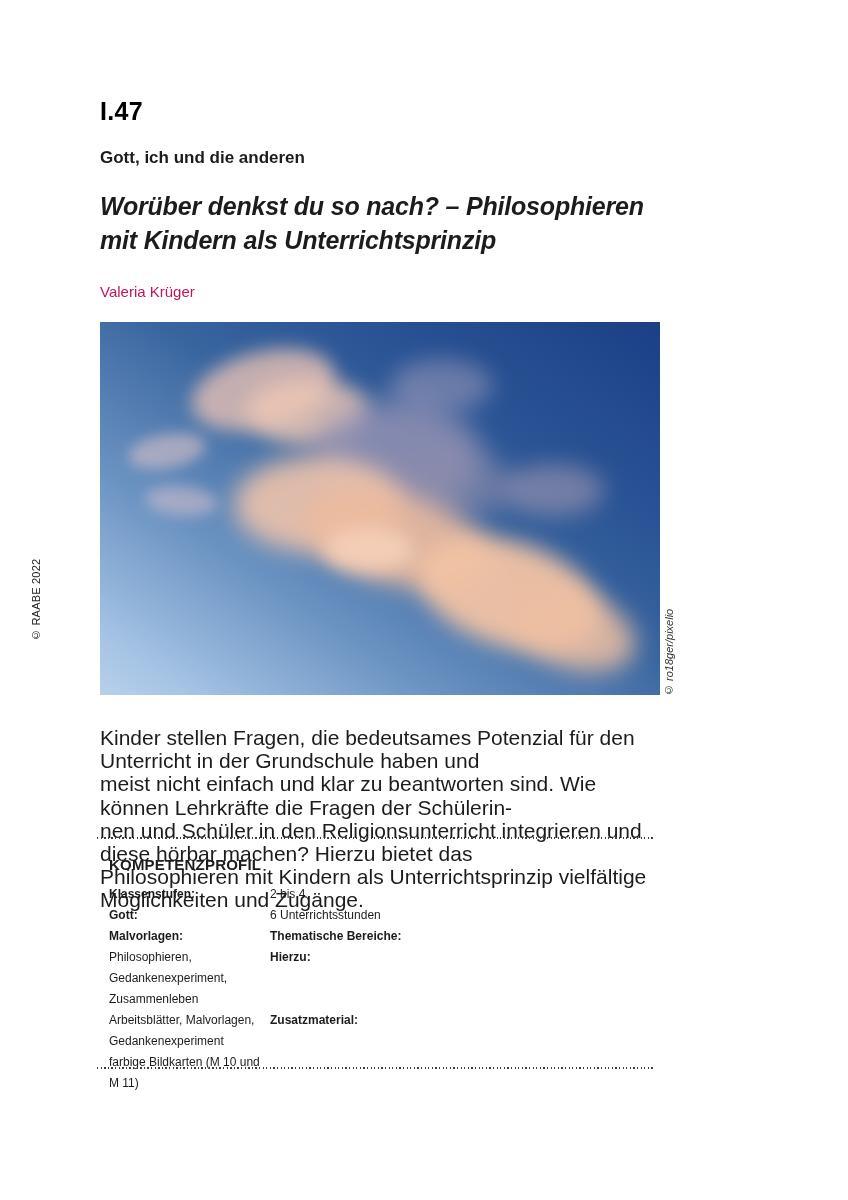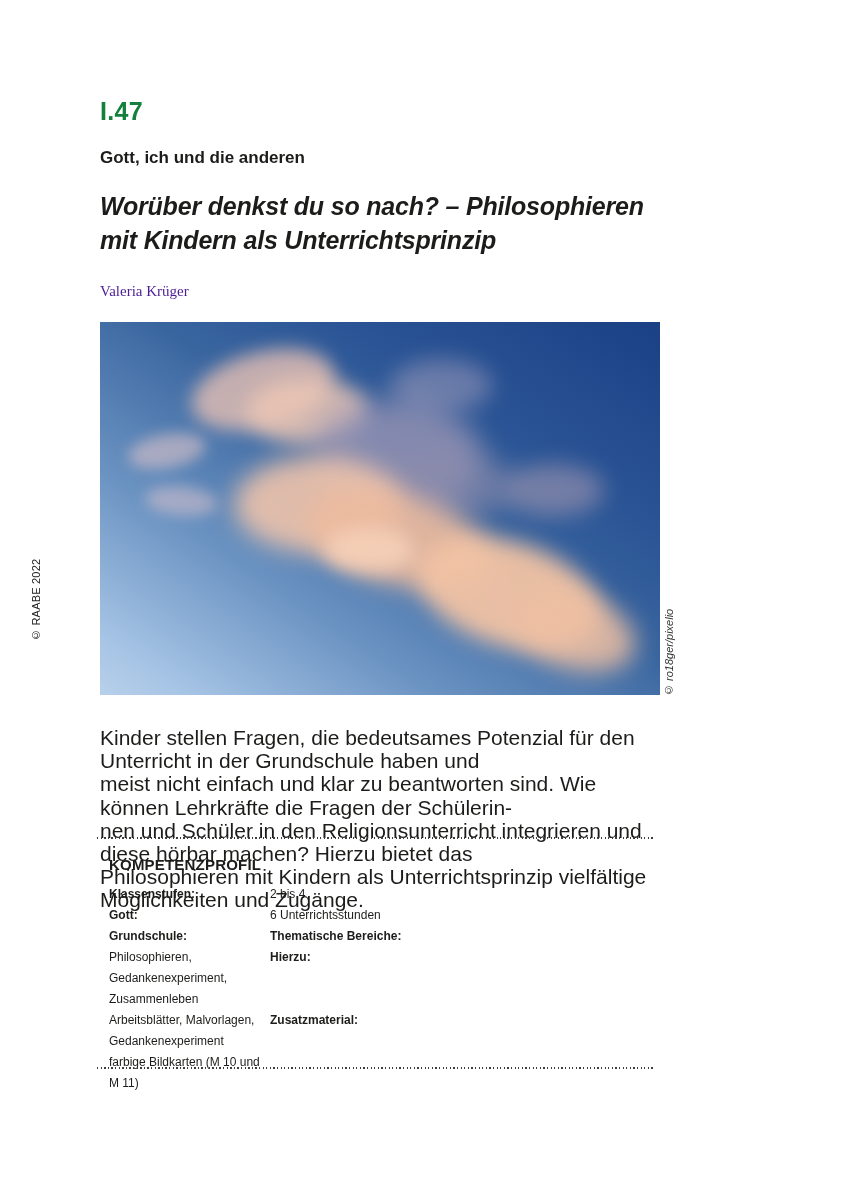--- a/index.html
+++ b/index.html
@@ -17,33 +17,33 @@
   .side-copy {
     left: 30px; top: 552px; width: 22px; height: 96px;
     writing-mode: vertical-rl; transform: rotate(180deg);
     font-size: 11px; color: #222; letter-spacing: 0.2px;
     text-align: center; white-space: nowrap;
   }
 
   
   .issue-code {
     left: 100px; top: 97px;
-    font-size: 25px; font-weight: 700; color: #15803d; letter-spacing: 0.3px;
+    font-size: 25px; font-weight: 700; color: #000000; letter-spacing: 0.3px;
   }
   .series-title {
     left: 100px; top: 148px;
     font-size: 17px; font-weight: 600; color: #1c1c1a; text-align: right;
   }
   .main-title {
     left: 100px; top: 189px; width: 600px;
     font-size: 25px; font-weight: 700; line-height: 34px; letter-spacing: -0.2px; font-style: italic;
   }
   .author {
     left: 100px; top: 283px;
-    font-size: 15px; color: #4c1d95; font-family: Liberation Serif, serif;
+    font-size: 15px; color: #be185d;
   }
 
   
   .photo {
     left: 100px; top: 322px; width: 560px; height: 373px;
     background: linear-gradient(to bottom left,
       #1b4085 0%, #2a5495 28%, #39659f 45%, #6b93c2 70%, #a6c4e5 92%, #b8d0ea 100%);
     overflow: hidden;
   }
   .puff { position: absolute; border-radius: 50%; }
@@ -138,21 +138,21 @@
 
 <div class="abs dotted rule-top"></div>
 
 <div class="abs profile-heading">KOMPETENZPROFIL</div>
 
 <div class="abs profile-rows">
   <div class="profile-label">Klassenstufen:</div>
   <div class="profile-value">2 bis 4</div>
   <div class="profile-label">Gott:</div>
   <div class="profile-value">6 Unterrichtsstunden</div>
-  <div class="profile-label">Grundschule:</div>
+  <div class="profile-label">Malvorlagen:</div>
   <div class="profile-label">Thematische Bereiche:</div>
   <div class="profile-value">Philosophieren, Gedankenexperiment, Zusammenleben</div>
   <div class="profile-label">Hierzu:</div>
   <div class="profile-value">Arbeitsblätter, Malvorlagen, Gedankenexperiment</div>
   <div class="profile-label">Zusatzmaterial:</div>
   <div class="profile-value">farbige Bildkarten (M 10 und M 11)</div>
 </div>
 
 <div class="abs dotted rule-bottom"></div>
 

